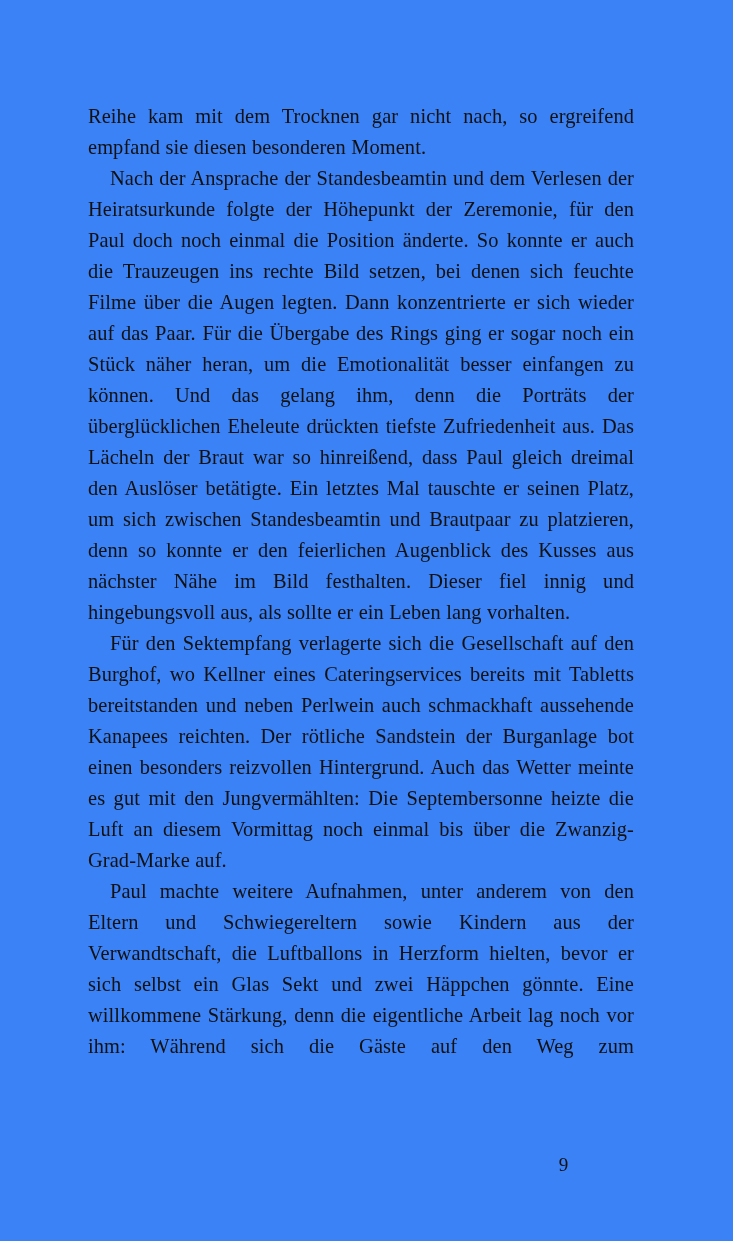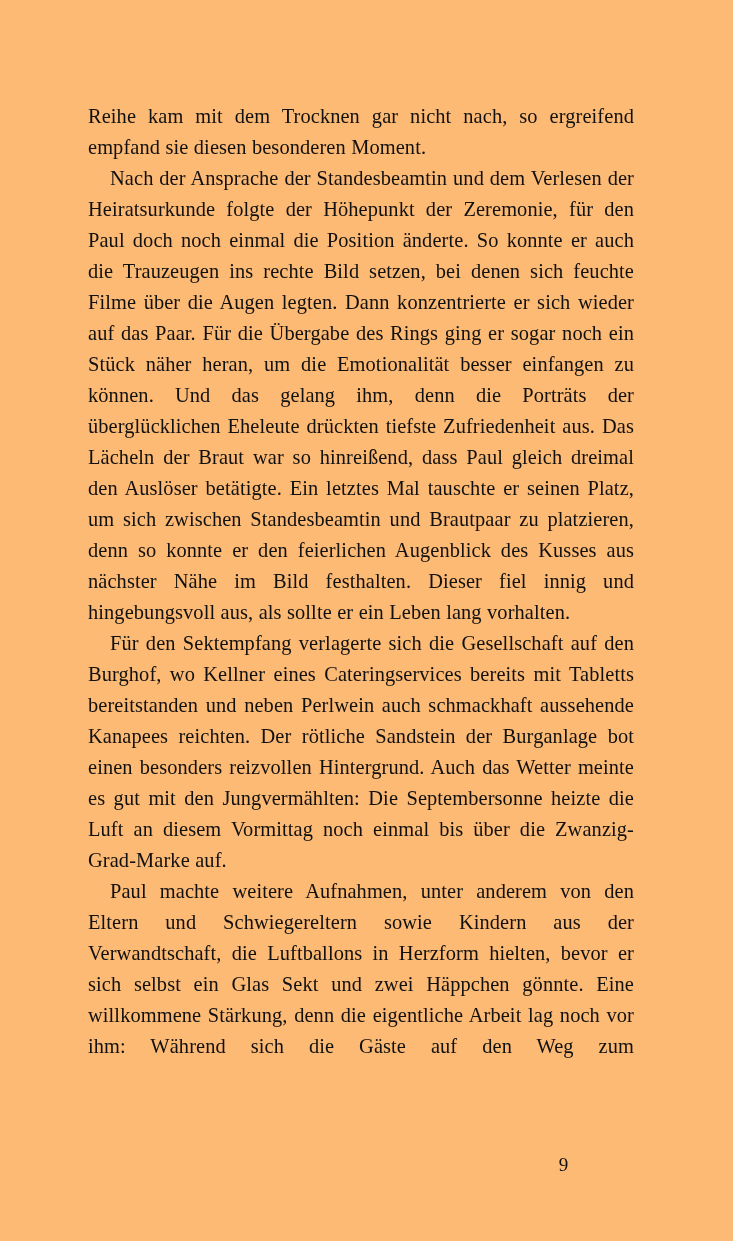--- a/index.html
+++ b/index.html
@@ -14,21 +14,21 @@
     position: relative;
     overflow: hidden;
     font-family: "Liberation Serif", "DejaVu Serif", serif;
     color: #111111;
     -webkit-font-smoothing: antialiased;
   }
 
   .page {
     position: absolute;
     inset: 0;
-    background: #fdba74;
+    background: #3b82f6;
     padding-left: 43px;
   }
 
   .text-column {
     position: absolute;
     left: 88px;
     top: 101px;
     width: 546px;
   }
 

